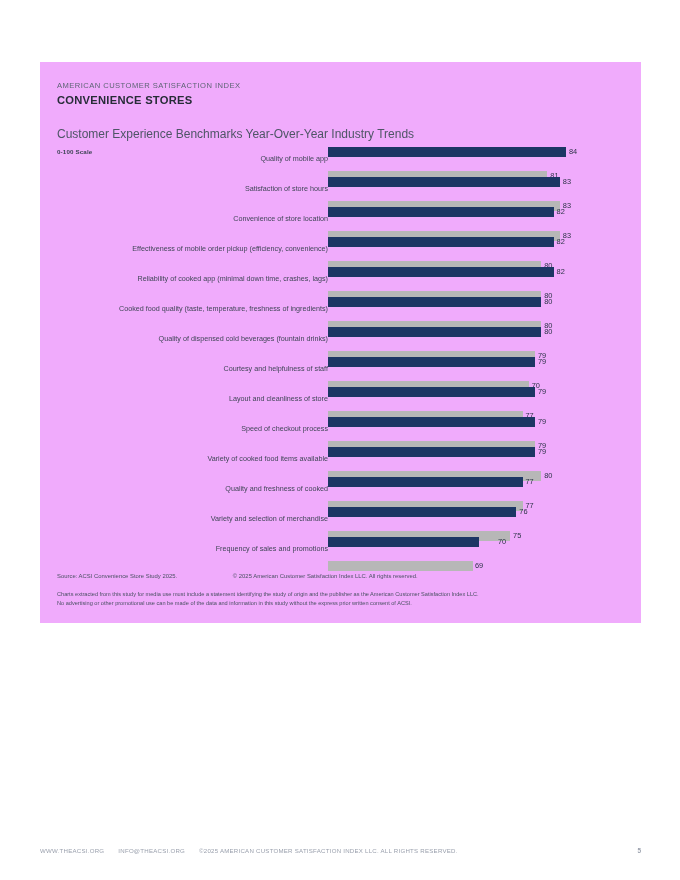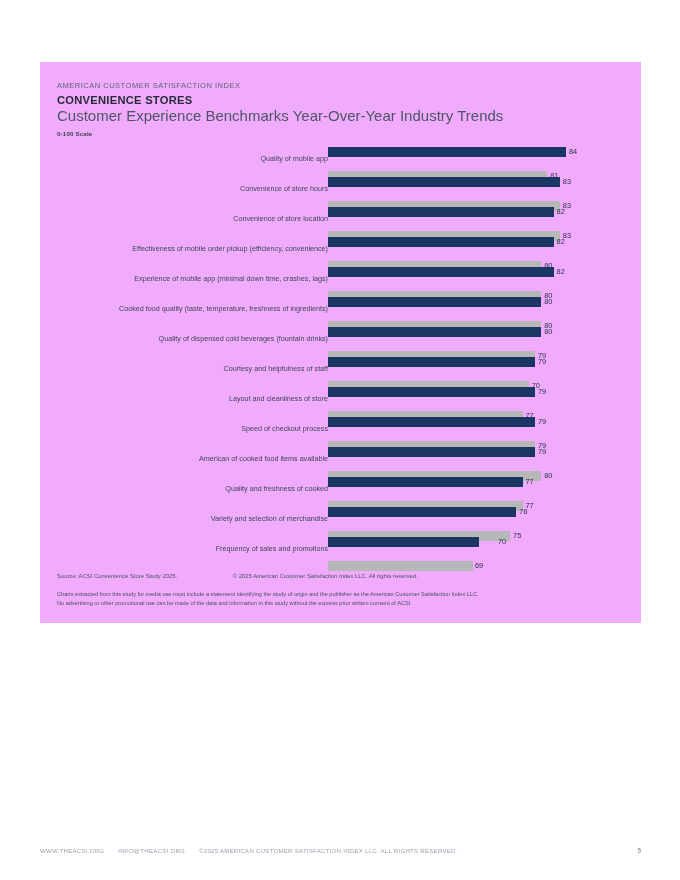--- a/index.html
+++ b/index.html
@@ -43,24 +43,24 @@
   .industry-title {
     font-size: 11.2px;
     font-weight: bold;
     letter-spacing: 0.25px;
     color: #272c38;
     line-height: 15px;
     margin-top: 2px;
     white-space: nowrap;
   }
   .subtitle {
-    font-size: 15px;
+    font-size: 12px;
     color: #4e5566;
     line-height: 14px;
-    margin-top: 1px;
+    margin-top: 19px;
     white-space: nowrap;
   }
   .scale-note {
     font-size: 6.2px;
     font-weight: bold;
     color: #3c4354;
     letter-spacing: 0.15px;
     margin-top: 7px;
     white-space: nowrap;
   }
@@ -197,21 +197,21 @@
             <div class="bar current" style="width: 238px; background: rgb(28, 54, 100);"></div>
             <div class="bar-value" style="left: 241px;">84</div>
           </div>
           <div class="bar-track">
             <div class="bar previous" style="width: 219.357px; background: rgb(183, 183, 183);"></div>
             <div class="bar-value" style="left: 222.357px;">81</div>
           </div>
         </div>
       </div>
       <div class="chart-row">
-        <div class="row-label">Convenience of store hours</div>
+        <div class="row-label">Satisfaction of store hours</div>
         <div class="bars">
           <div class="bar-track">
             <div class="bar current" style="width: 231.786px; background: rgb(28, 54, 100);"></div>
             <div class="bar-value" style="left: 234.786px;">83</div>
           </div>
           <div class="bar-track">
             <div class="bar previous" style="width: 231.786px; background: rgb(183, 183, 183);"></div>
             <div class="bar-value" style="left: 234.786px;">83</div>
           </div>
         </div>
@@ -236,21 +236,21 @@
             <div class="bar current" style="width: 225.571px; background: rgb(28, 54, 100);"></div>
             <div class="bar-value" style="left: 228.571px;">82</div>
           </div>
           <div class="bar-track">
             <div class="bar previous" style="width: 213.143px; background: rgb(183, 183, 183);"></div>
             <div class="bar-value" style="left: 216.143px;">80</div>
           </div>
         </div>
       </div>
       <div class="chart-row">
-        <div class="row-label">Experience of mobile app (minimal down time, crashes, lags)</div>
+        <div class="row-label">Reliability of cooked app (minimal down time, crashes, lags)</div>
         <div class="bars">
           <div class="bar-track">
             <div class="bar current" style="width: 225.571px; background: rgb(28, 54, 100);"></div>
             <div class="bar-value" style="left: 228.571px;">82</div>
           </div>
           <div class="bar-track">
             <div class="bar previous" style="width: 213.143px; background: rgb(183, 183, 183);"></div>
             <div class="bar-value" style="left: 216.143px;">80</div>
           </div>
         </div>
@@ -314,21 +314,21 @@
             <div class="bar current" style="width: 206.929px; background: rgb(28, 54, 100);"></div>
             <div class="bar-value" style="left: 209.929px;">79</div>
           </div>
           <div class="bar-track">
             <div class="bar previous" style="width: 206.929px; background: rgb(183, 183, 183);"></div>
             <div class="bar-value" style="left: 209.929px;">79</div>
           </div>
         </div>
       </div>
       <div class="chart-row">
-        <div class="row-label">American of cooked food items available</div>
+        <div class="row-label">Variety of cooked food items available</div>
         <div class="bars">
           <div class="bar-track">
             <div class="bar current" style="width: 206.929px; background: rgb(28, 54, 100);"></div>
             <div class="bar-value" style="left: 209.929px;">79</div>
           </div>
           <div class="bar-track">
             <div class="bar previous" style="width: 213.143px; background: rgb(183, 183, 183);"></div>
             <div class="bar-value" style="left: 216.143px;">80</div>
           </div>
         </div>

